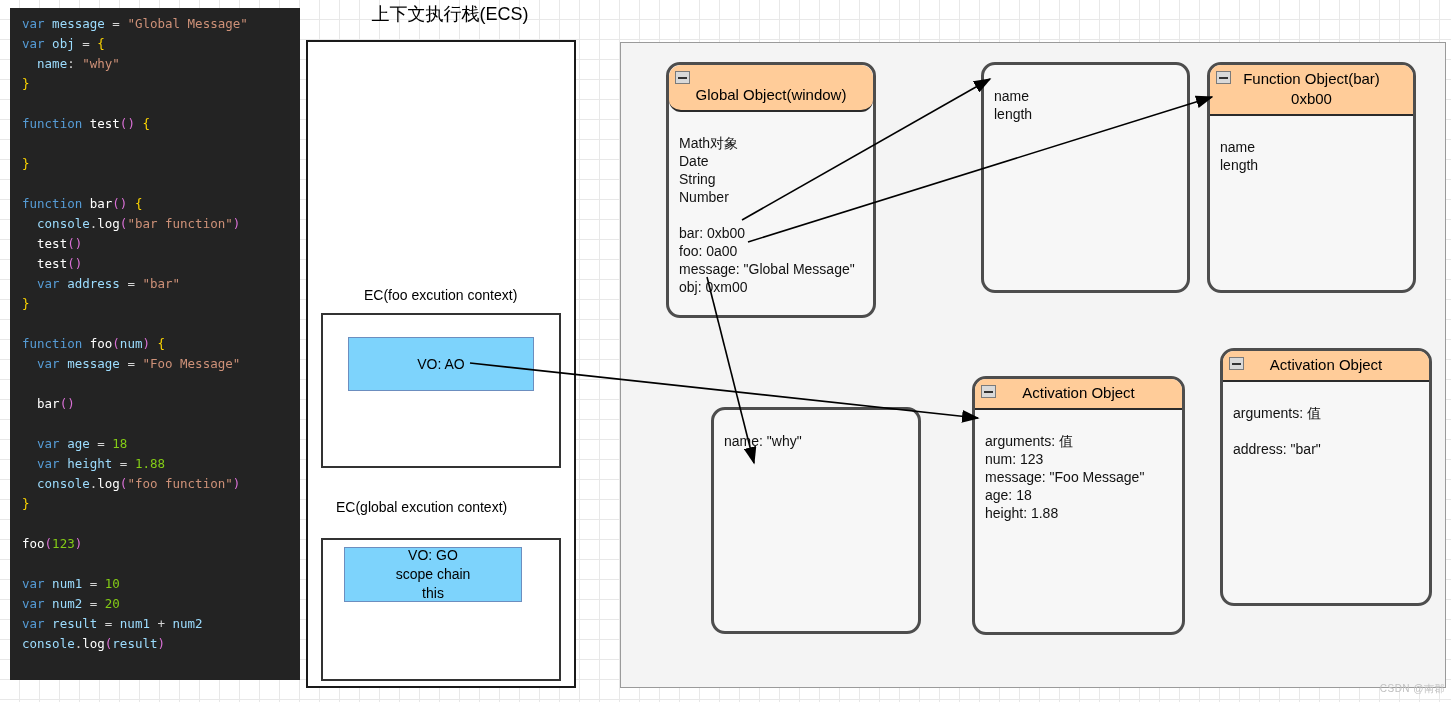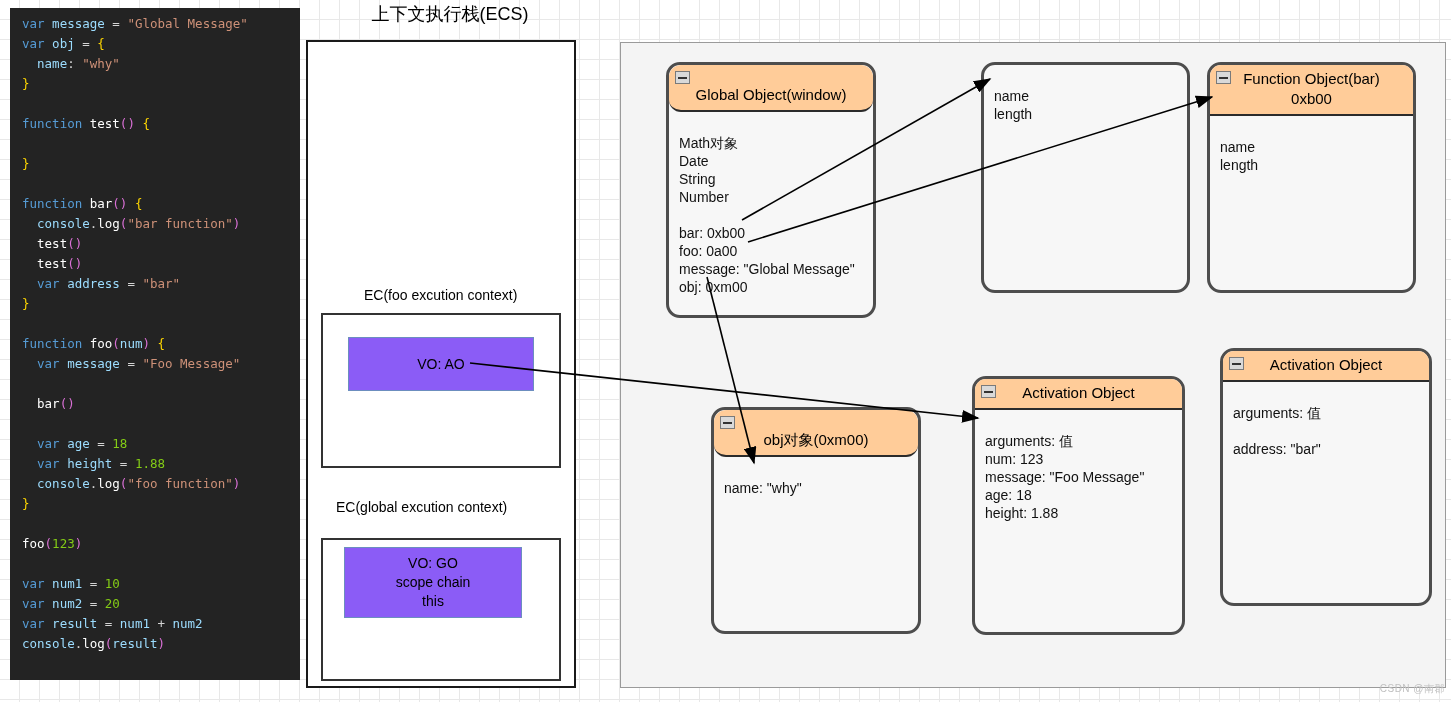--- a/index.html
+++ b/index.html
@@ -54,26 +54,26 @@
   }
   .ec-label{position:absolute;font-size:14px;color:#000;white-space:nowrap;}
   #ec-foo-label{left:336px;top:287px;margin-left:28px;}
   #ec-global-label{left:336px;top:499px;}
   .ec-frame{
     position:absolute;background:#ffffff;border:2px solid #333;box-sizing:border-box;
   }
   #ec-foo-frame{left:321px;top:313px;width:240px;height:155px;}
   #ec-global-frame{left:321px;top:538px;width:240px;height:143px;}
   .vo-box{
-    position:absolute;background:#8b5cf6;border:1px solid #6c8ebf;box-sizing:border-box;
+    position:absolute;background:#7dd3fc;border:1px solid #6c8ebf;box-sizing:border-box;
     display:flex;align-items:center;justify-content:center;text-align:center;
     font-size:14px;color:#000;line-height:19px;
   }
   #vo-ao{left:348px;top:337px;width:186px;height:54px;}
-  #vo-go{left:344px;top:547px;width:178px;height:71px;}
+  #vo-go{left:344px;top:547px;width:178px;height:55px;}
 
   
   #heap-panel{
     position:absolute;left:620px;top:42px;width:826px;height:646px;
     background:#f4f4f4;border:1px solid #9a9a9a;box-sizing:border-box;
   }
 
   
   .obj-card{
     position:absolute;box-sizing:border-box;
@@ -180,24 +180,20 @@
     <span>Function Object(bar)</span>
     <div>0xb00</div>
   </div>
   <div class="obj-body">
     <div class="row">name</div>
     <div class="row">length</div>
   </div>
 </div>
 
 <div class="obj-card" id="card-obj">
-  <div class="obj-head">
-    <span class="collapse-icon"></span>
-    <span>obj对象(0xm00)</span>
-  </div>
   <div class="obj-body">
     <div class="row">name: "why"</div>
   </div>
 </div>
 
 <div class="obj-card" id="card-ao-foo">
   <div class="obj-head">
     <span class="collapse-icon"></span>
     <span>Activation Object</span>
   </div>

